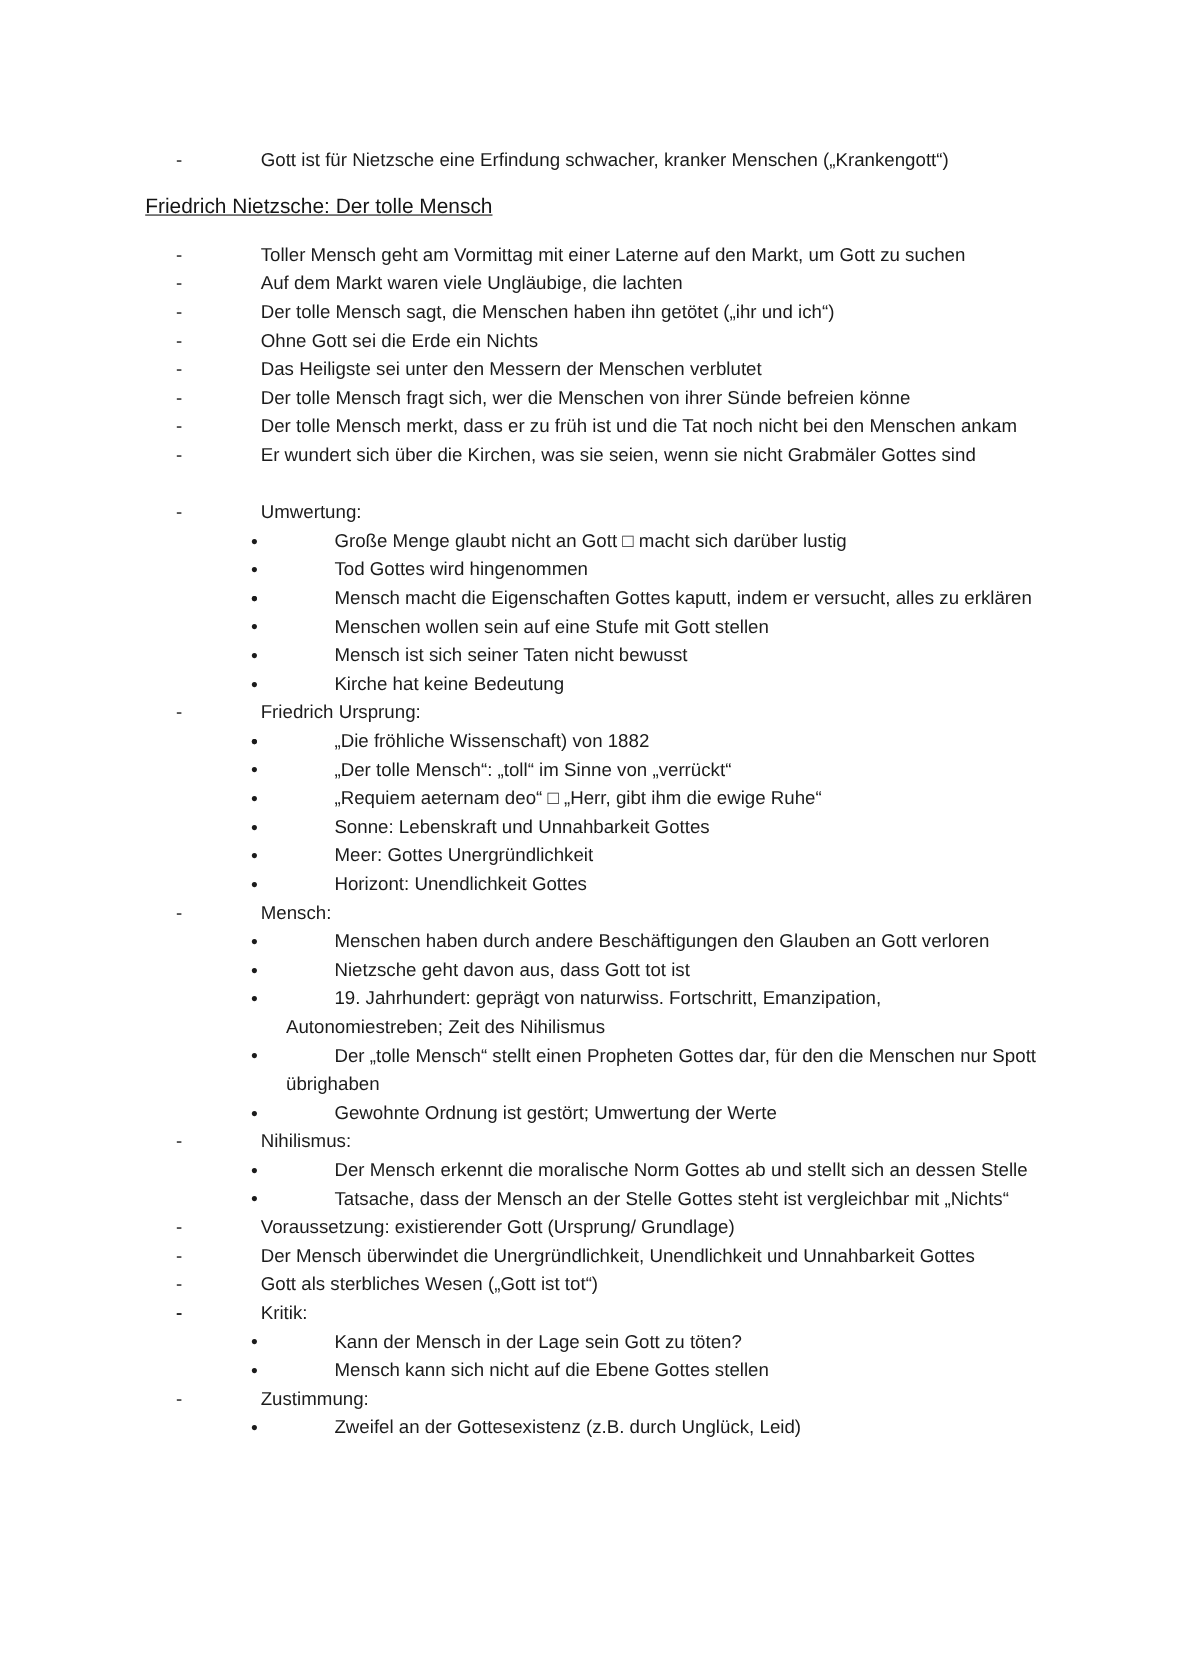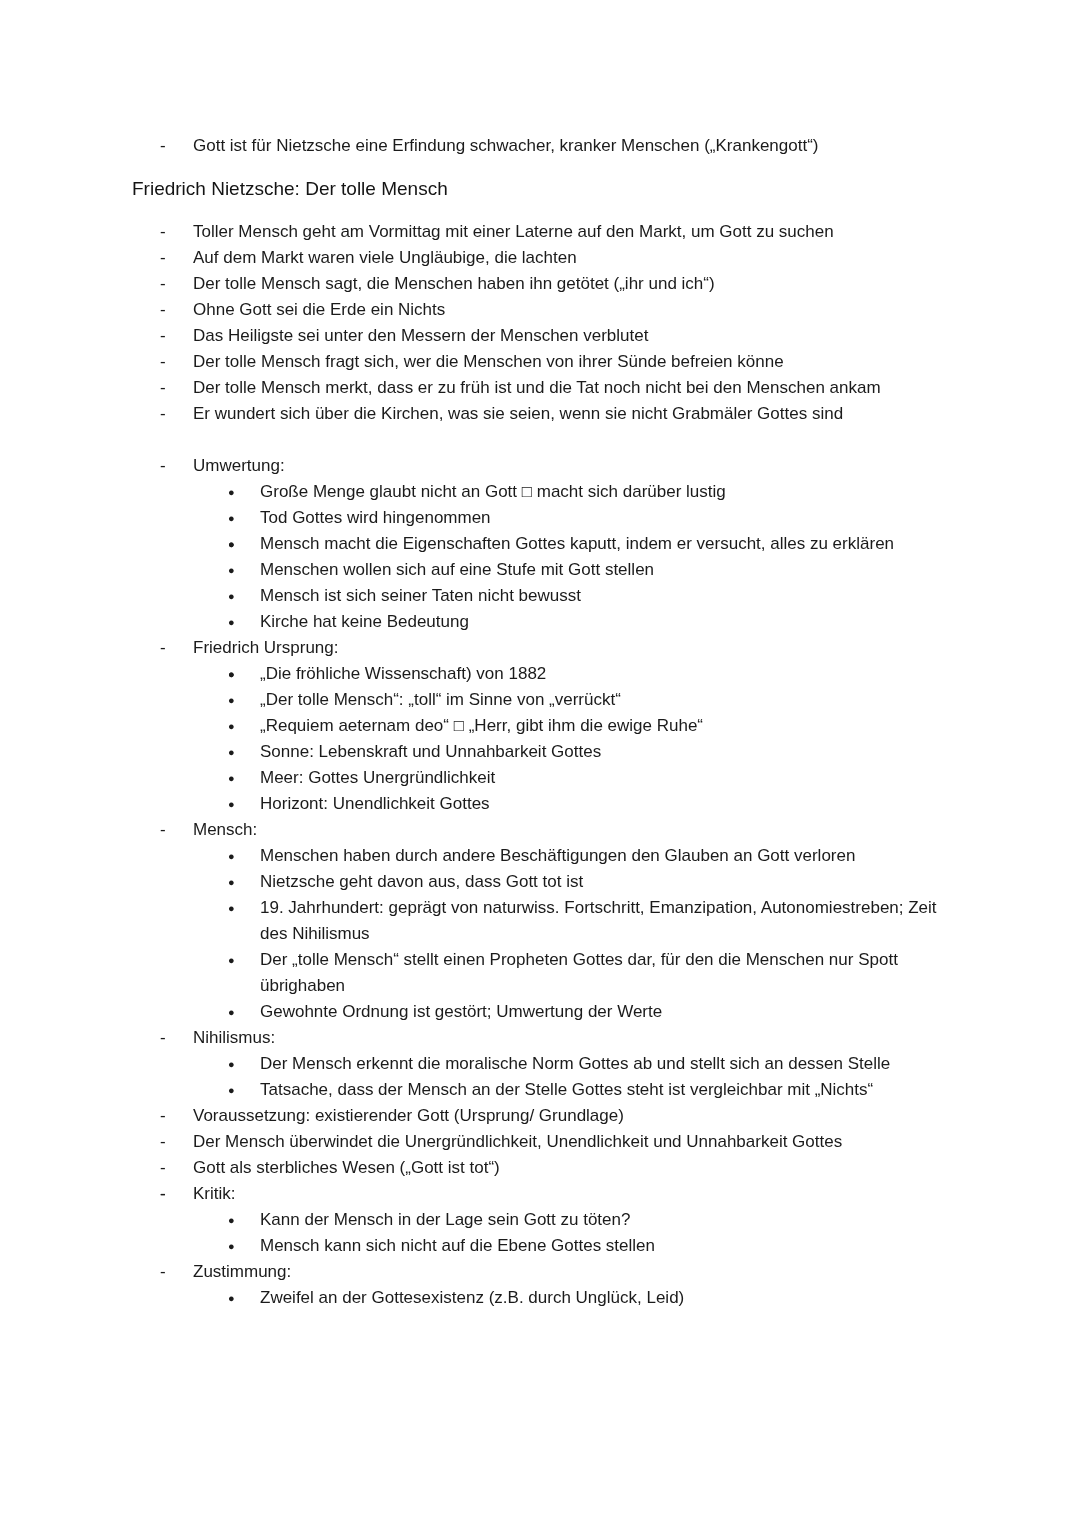--- a/index.html
+++ b/index.html
@@ -18,20 +18,21 @@
     box-sizing: content-box;
     padding-top: 133px;
     padding-left: 132px;
     width: 815px;
     font-size: 17px;
     line-height: 26px;
   }
   .heading {
     font-size: 19px;
     line-height: 27px;
+    text-decoration: underline;
     margin-top: 16px;
     margin-bottom: 17px;
     color: #141414;
   }
   .dash-item {
     position: relative;
     padding-left: 61px;
   }
   .bullet-item {
     position: relative;
@@ -48,20 +49,21 @@
   .bullet-item > .marker {
     left: 96px;
     font-size: 11px;
     line-height: 26px;
   }
   .gap {
     height: 26px;
   }
   .text {
     white-space: pre-wrap;
+    margin-left: 44px;
   }
 </style>
 </head>
 <body>
 
 <div class="doc">
     <div class="dash-item"><span class="marker">-</span><span class="text">Gott ist für Nietzsche eine Erfindung schwacher, kranker Menschen („Krankengott“)</span></div>
     <div class="heading">Friedrich Nietzsche: Der tolle Mensch</div>
     <div class="dash-item"><span class="marker">-</span><span class="text">Toller Mensch geht am Vormittag mit einer Laterne auf den Markt, um Gott zu suchen</span></div>
     <div class="dash-item"><span class="marker">-</span><span class="text">Auf dem Markt waren viele Ungläubige, die lachten</span></div>
@@ -70,21 +72,21 @@
     <div class="dash-item"><span class="marker">-</span><span class="text">Das Heiligste sei unter den Messern der Menschen verblutet</span></div>
     <div class="dash-item"><span class="marker">-</span><span class="text">Der tolle Mensch fragt sich, wer die Menschen von ihrer Sünde befreien könne</span></div>
     <div class="dash-item"><span class="marker">-</span><span class="text">Der tolle Mensch merkt, dass er zu früh ist und die Tat noch nicht bei den Menschen ankam</span></div>
     <div class="dash-item"><span class="marker">-</span><span class="text">Er wundert sich über die Kirchen, was sie seien, wenn sie nicht Grabmäler Gottes sind</span></div>
     <div class="gap"></div>
     <div class="dash-item"><span class="marker">-</span><span class="text">Umwertung:</span></div>
     <div class="bullet-item"><span class="marker">●</span><span class="text">Große Menge glaubt nicht an Gott □ macht sich darüber lustig</span></div>
     <div class="bullet-item"><span class="marker">●</span><span class="text">Tod Gottes wird hingenommen</span></div>
     <div class="bullet-item"><span class="marker">●</span></div>
     <div class="bullet-item"><span class="marker">●</span><span class="text">Mensch macht die Eigenschaften Gottes kaputt, indem er versucht, alles zu erklären</span></div>
-    <div class="bullet-item"><span class="marker">●</span><span class="text">Menschen wollen sich auf eine Stufe mit Gott stellen</span></div>
+    <div class="bullet-item"><span class="marker">●</span><span class="text">Menschen wollen sein auf eine Stufe mit Gott stellen</span></div>
     <div class="bullet-item"><span class="marker">●</span><span class="text">Mensch ist sich seiner Taten nicht bewusst</span></div>
     <div class="bullet-item"><span class="marker">●</span><span class="text">Kirche hat keine Bedeutung</span></div>
     <div class="dash-item"><span class="marker">-</span><span class="text">Friedrich Ursprung:</span></div>
     <div class="bullet-item"><span class="marker">●</span></div>
     <div class="bullet-item"><span class="marker">●</span><span class="text">„Die fröhliche Wissenschaft) von 1882</span></div>
     <div class="bullet-item"><span class="marker">●</span><span class="text">„Der tolle Mensch“: „toll“ im Sinne von „verrückt“</span></div>
     <div class="bullet-item"><span class="marker">●</span><span class="text">„Requiem aeternam deo“ □ „Herr, gibt ihm die ewige Ruhe“</span></div>
     <div class="bullet-item"><span class="marker">●</span><span class="text">Sonne: Lebenskraft und Unnahbarkeit Gottes</span></div>
     <div class="bullet-item"><span class="marker">●</span><span class="text">Meer: Gottes Unergründlichkeit</span></div>
     <div class="bullet-item"><span class="marker">●</span><span class="text">Horizont: Unendlichkeit Gottes</span></div>

